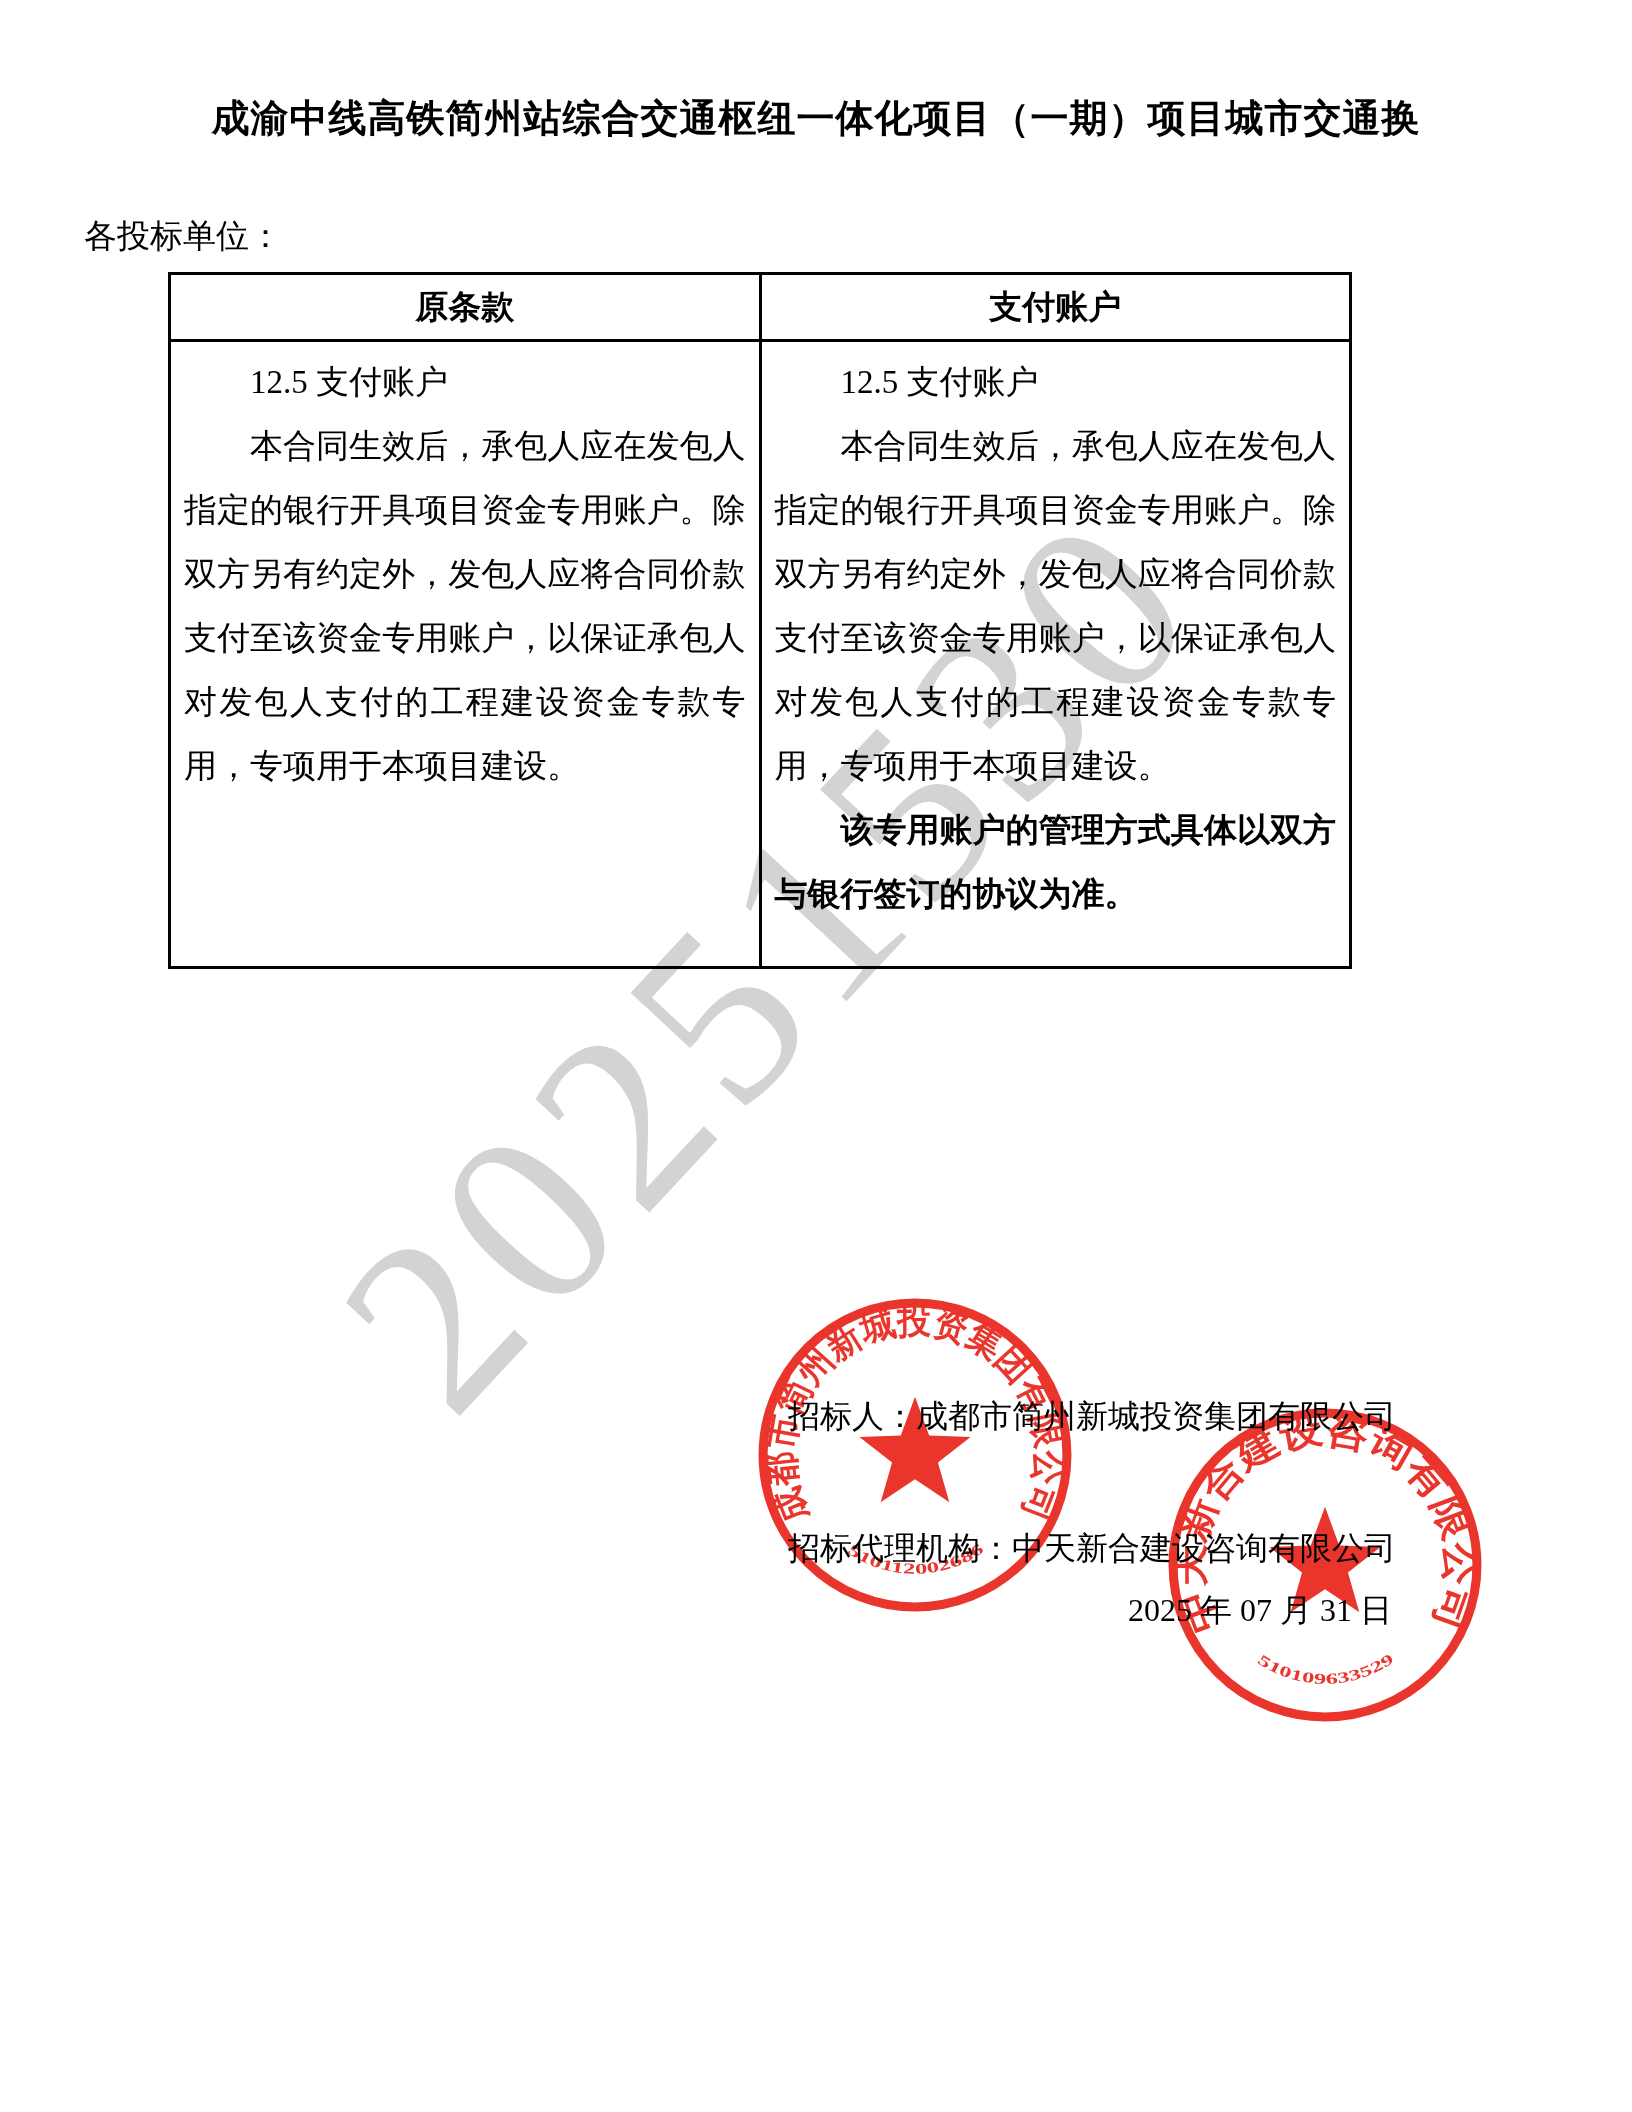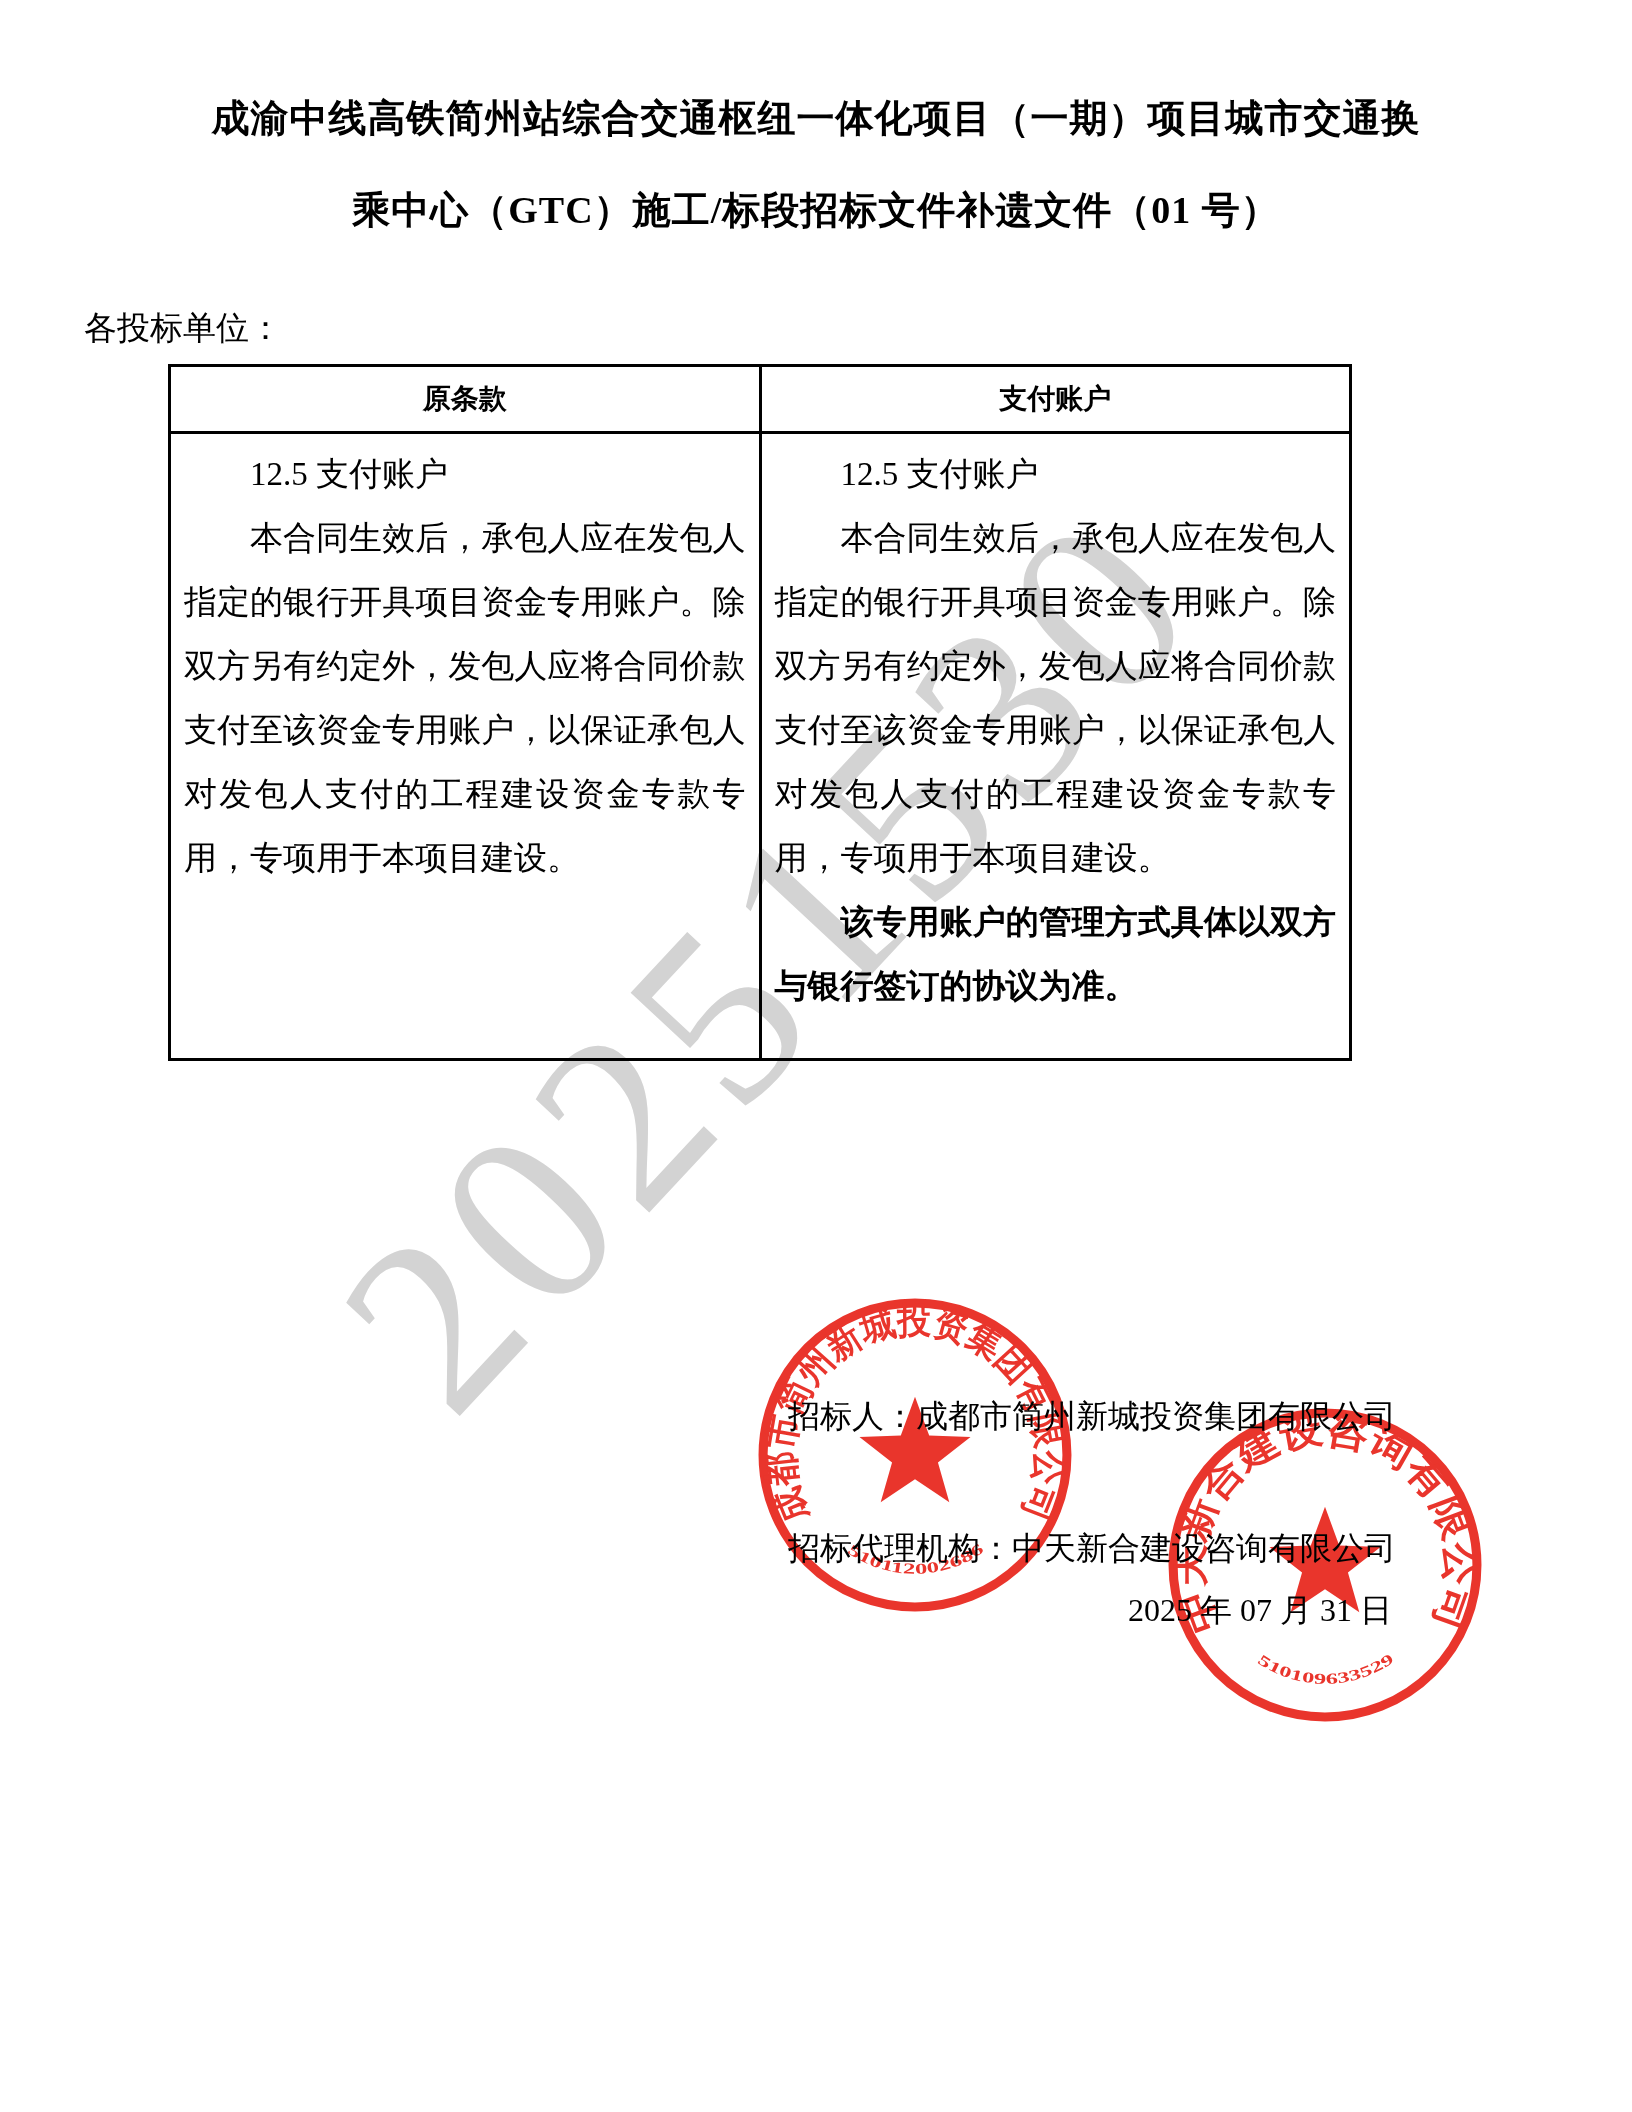--- a/index.html
+++ b/index.html
@@ -55,21 +55,21 @@
     font-size:33px;
     z-index:1;
     position:relative;
   }
   table.clause-table th, table.clause-table td{
     border:3px solid #000;
     width:50%;
     vertical-align:top;
   }
   table.clause-table th{
-    font-size:28px;
+    font-size:33px;
     font-weight:700;
     text-align:center;
     height:64px;
     line-height:64px;
     padding:0;
   }
   table.clause-table td{
     height:600px;
     padding:8px 13px 16px 13px;
     line-height:64px;
@@ -105,21 +105,20 @@
 <body>
 
 <div class="page">
 
   <div class="watermark">20251530</div>
 
   <div class="content">
 
     <div class="doc-title">
       <div>成渝中线高铁简州站综合交通枢纽一体化项目（一期）项目城市交通换</div>
-      <div>乘中心（GTC）施工/标段招标文件补遗文件（01 号）</div>
     </div>
 
     <div class="body-text">
       <div class="salutation">各投标单位：</div>
     </div>
 
     <table class="clause-table">
       <thead>
         <tr>
           <th>原条款</th>

